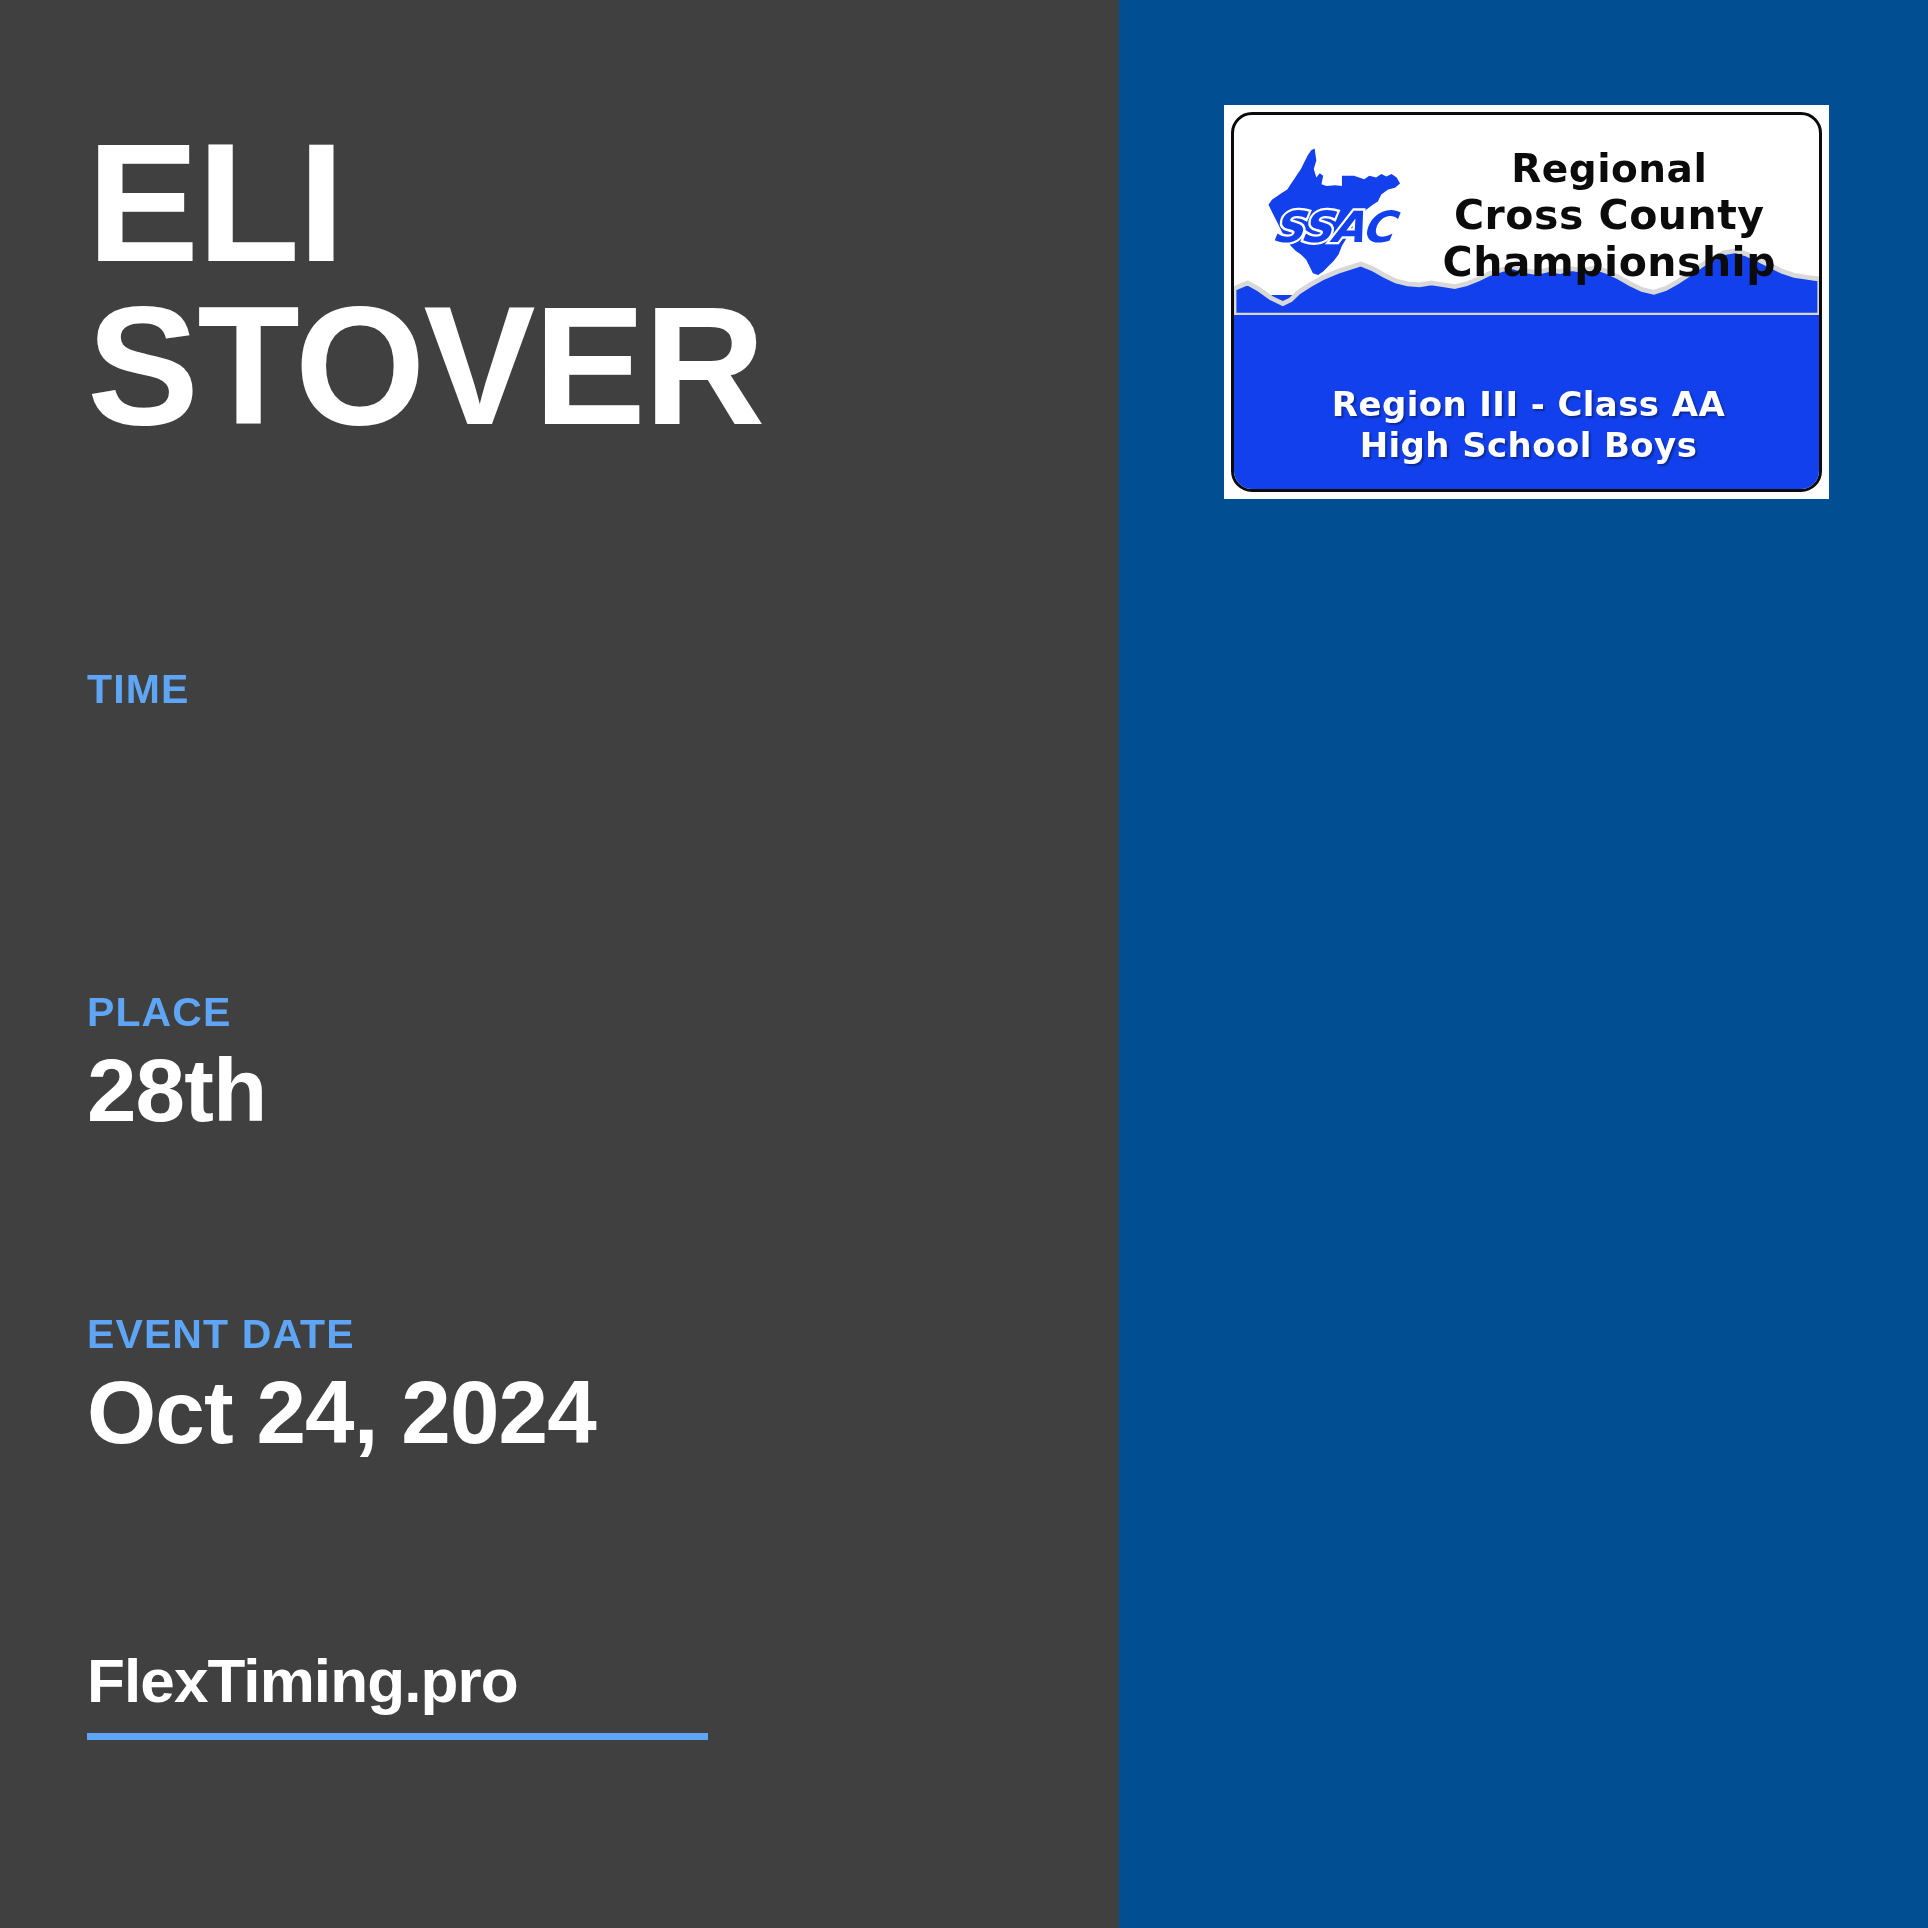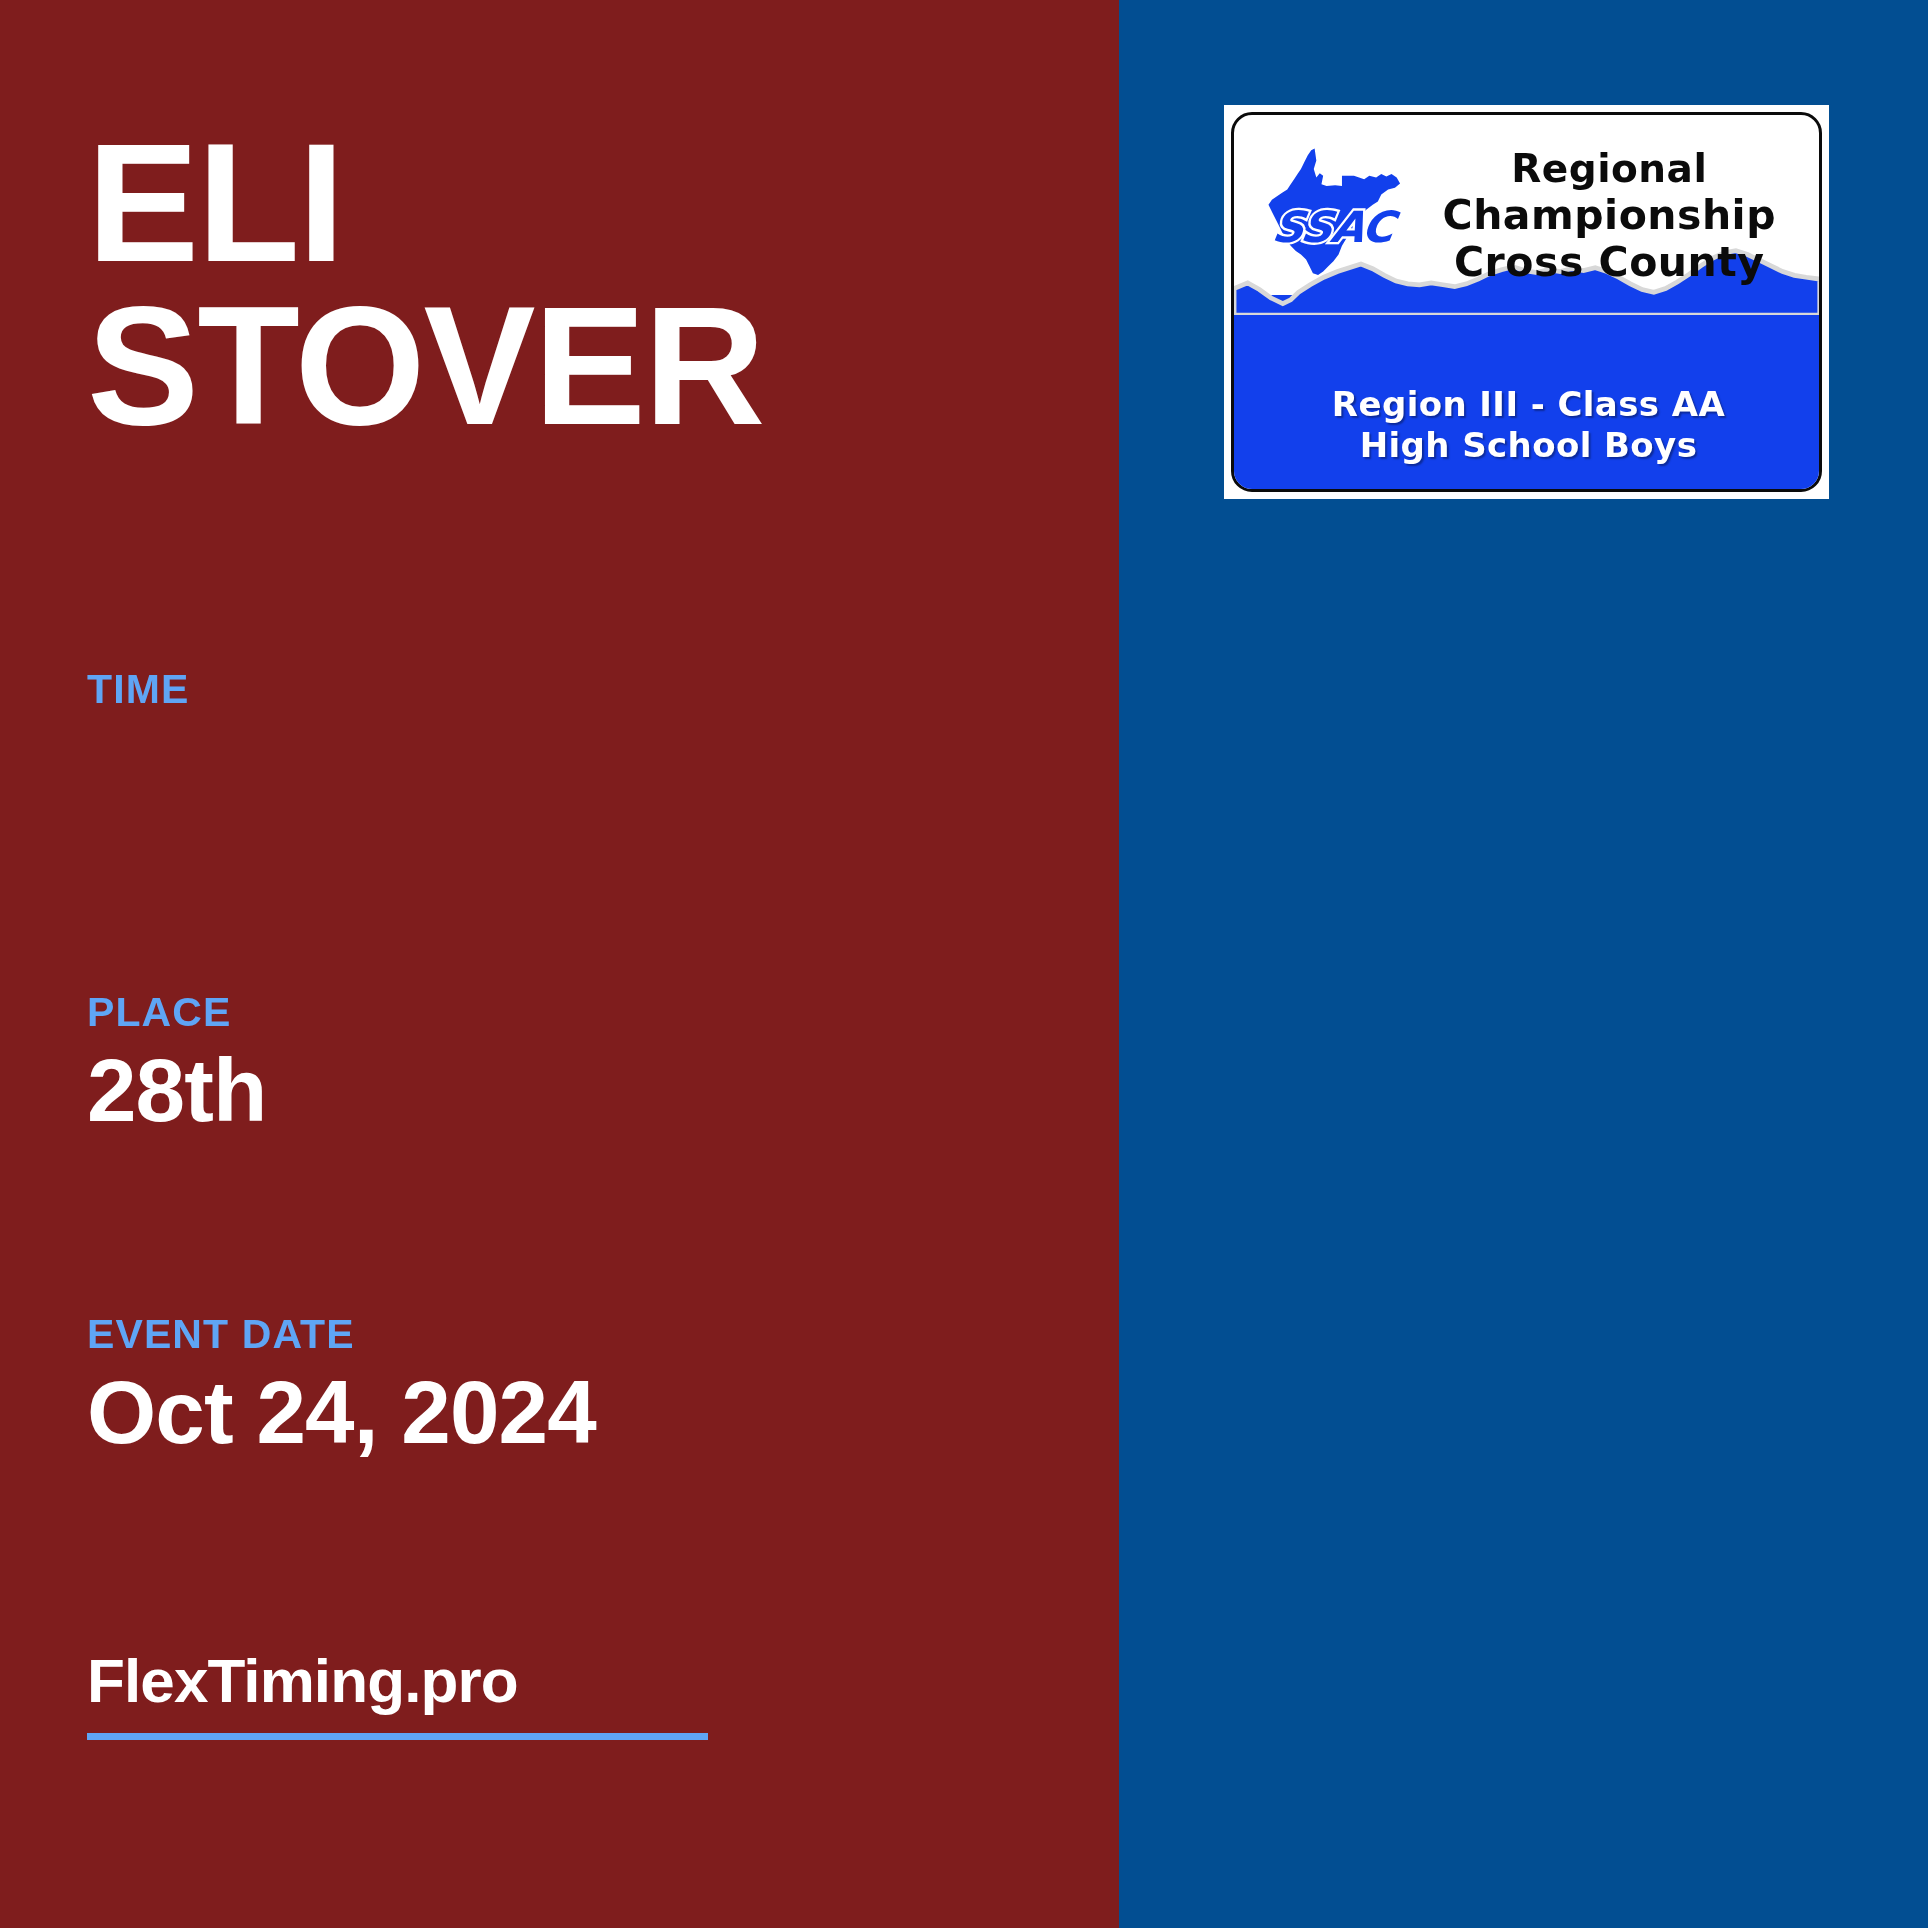--- a/index.html
+++ b/index.html
@@ -7,21 +7,21 @@
   html, body {
     width:1928px; height:1928px;
     background:#000000;
     font-family:"Liberation Sans", sans-serif;
     overflow:hidden;
   }
 
   .card {
     position:relative;
     width:1928px; height:1928px;
-    background:#7f1d1d;
+    background:#404040;
   }
 
   
   .blue-panel {
     position:absolute;
     top:0; left:1119px;
     width:810px; height:1928px;
     background:#024E92;
   }
 
@@ -237,22 +237,22 @@
               L116,100 L110,108 L104,118 L100,128 L94,136 L88,142 L82,148 L76,152 L70,150
               L66,142 L62,134 L56,128 L50,124 L44,118 L38,110 L34,102 L30,94 L26,86 L22,78
               L18,70 L22,64 L28,60 L34,56 L40,52 L44,46 L48,40 L52,34 L56,28 L60,20 L64,12
               L68,6 Z"></path>
           </svg>
           <div class="ssac-word">SSAC</div>
         </div>
 
         <div class="logo-title">
           <span class="t-line l1">Regional</span>
+          <span class="t-line l2">Cross County</span>
           <span class="t-line l3">Championship</span>
-          <span class="t-line l2">Cross County</span>
         </div>
 
       </div>
 
       <div class="logo-bottom">
         <span class="b-line">Region III - Class AA</span>
         <span class="b-line">High School Boys</span>
       </div>
 
     </div>

